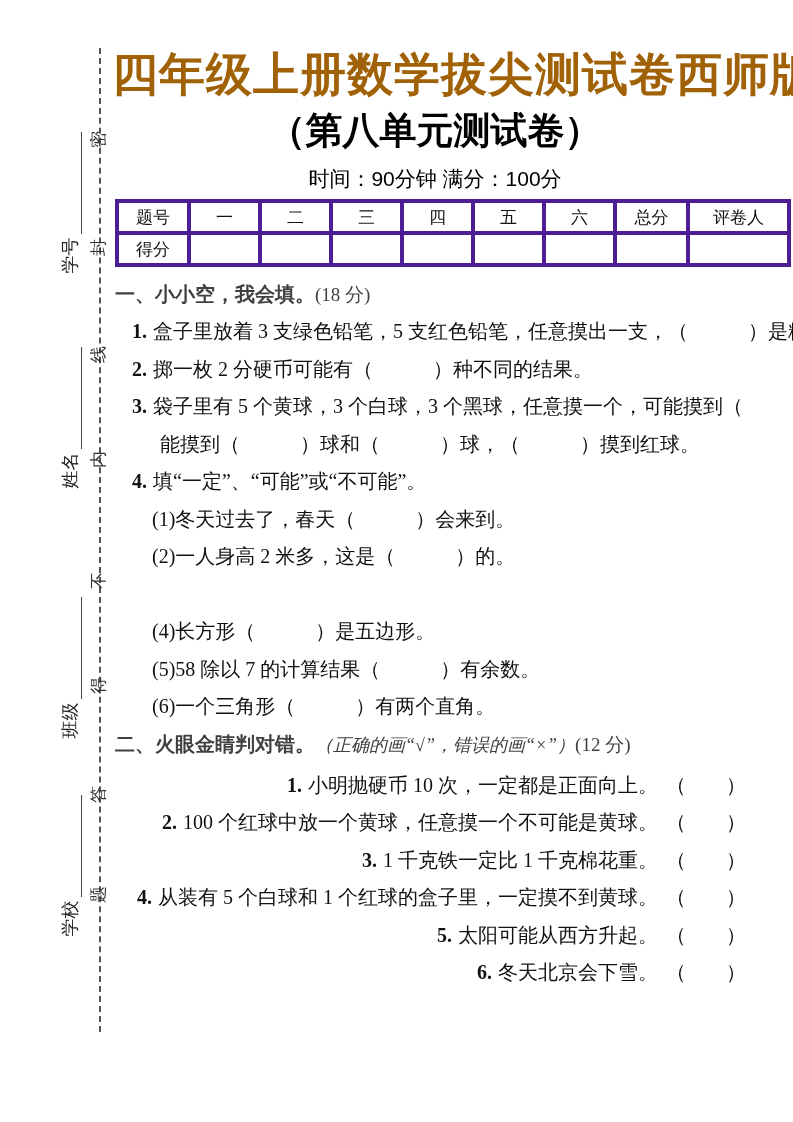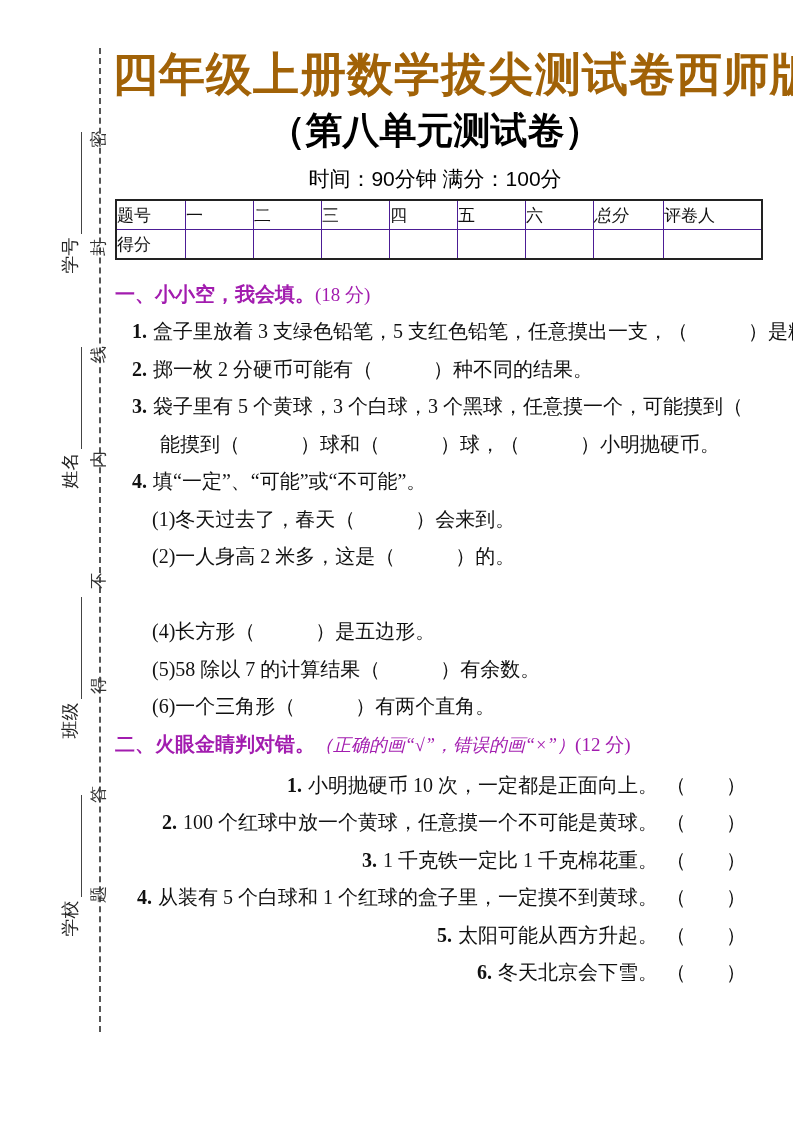--- a/index.html
+++ b/index.html
@@ -44,31 +44,31 @@
     font-family:"Liberation Sans", sans-serif;font-size:21px;color:#000;
   }
 
   
   .score-table{
     position:absolute;left:115px;top:199px;width:639px;
     border-collapse:collapse;table-layout:fixed;
     font-size:17px;color:#111;
   }
   .score-table td{
-    border:1px solid #4c1d95;height:28px;text-align:left;padding:0;
+    border:4px solid #4c1d95;height:28px;text-align:center;padding:0;
   }
   .score-table{border:2px solid #222;}
   .score-table td.c0{width:68px;}
   .score-table td.cn{width:67px;}
-  .score-table td.c7{width:69px;font-style:italic;}
+  .score-table td.c7{width:69px;}
   .score-table td.c8{width:97px;}
 
   
   .sec-head{
-    position:absolute;left:115px;white-space:nowrap;font-size:20px;color:#a21caf;
+    position:absolute;left:115px;white-space:nowrap;font-size:20px;color:#404040;
   }
   .sec-head .h-title{font-family:"Liberation Sans", sans-serif;font-weight:bold;}
   .sec-head .h-note{font-style:italic;font-size:18px;}
   .sec-head .h-points{font-size:19px;}
 
   .q{
     position:absolute;left:132px;white-space:nowrap;
     font-size:20px;line-height:26px;color:#111;
   }
   .q.sub{left:152px;}
@@ -152,21 +152,21 @@
   <div class="q" style="top:318px">
     <span class="qnum">1.</span><span>盒子里放着 3 支绿色铅笔，5 支红色铅笔，任意摸出一支，（　　　）是粉色铅笔。</span>
   </div>
   <div class="q" style="top:356px">
     <span class="qnum">2.</span><span>掷一枚 2 分硬币可能有（　　　）种不同的结果。</span>
   </div>
   <div class="q" style="top:393px">
     <span class="qnum">3.</span><span>袋子里有 5 个黄球，3 个白球，3 个黑球，任意摸一个，可能摸到（　　　）球，也可</span>
   </div>
   <div class="q wrap2" style="top:431px">
-    <span>能摸到（　　　）球和（　　　）球，（　　　）小明抛硬币。</span>
+    <span>能摸到（　　　）球和（　　　）球，（　　　）摸到红球。</span>
   </div>
   <div class="q" style="top:468px">
     <span class="qnum">4.</span><span>填“一定”、“可能”或“不可能”。</span>
   </div>
 
   <div class="q sub" style="top:506px">
     <span>(1)</span><span>冬天过去了，春天（　　　）会来到。</span>
   </div>
   <div class="q sub" style="top:543px">
     <span>(2)</span><span>一人身高 2 米多，这是（　　　）的。</span>

